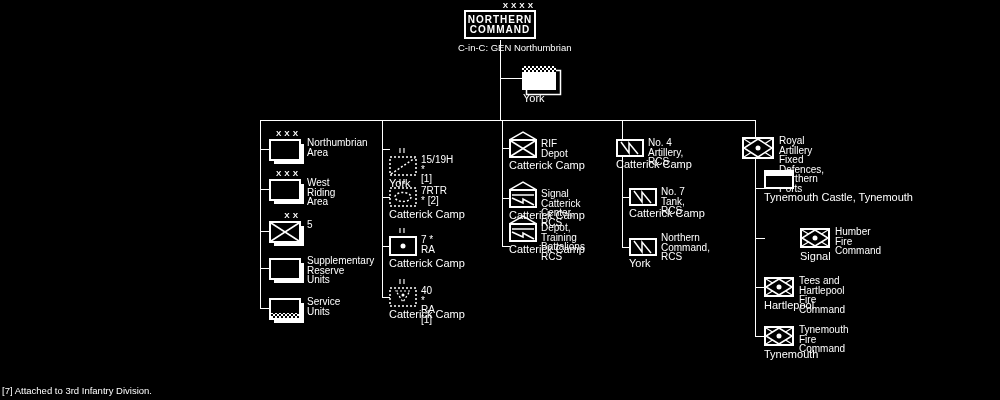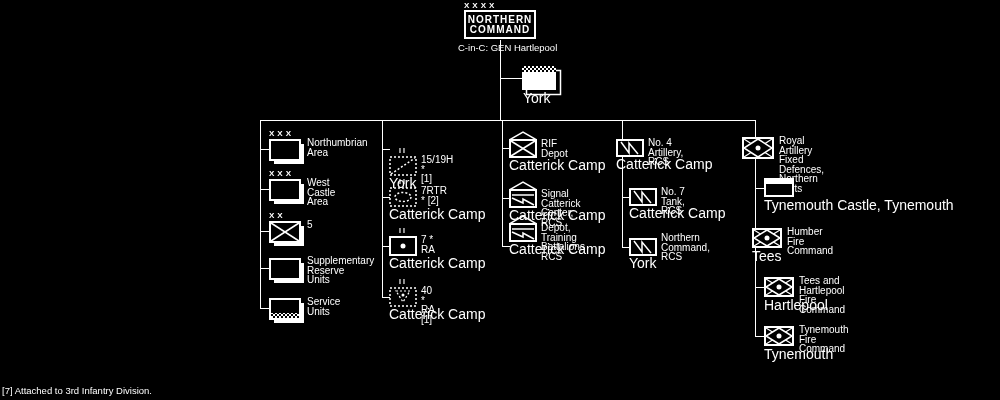--- a/index.html
+++ b/index.html
@@ -2,27 +2,27 @@
 <html><head>
 <meta charset="utf-8">
 <style>
   html,body{margin:0;padding:0;background:#000;}
   .stage{position:relative;width:1000px;height:400px;background:#000;overflow:hidden;
          font-family:"Liberation Sans",sans-serif;color:#fff;}
   .hline,.vline{position:absolute;background:#fff;}
   .hline{height:1px;}
   .vline{width:1px;}
   .node{position:absolute;}
-  .echelon{position:absolute;top:-10px;left:0;width:100%;text-align:left;
+  .echelon{position:absolute;top:-10px;left:0;width:100%;text-align:right;
            font-size:8px;font-weight:bold;letter-spacing:3px;white-space:nowrap;}
   .echelon-sm{position:absolute;top:-9px;left:0;width:100%;text-align:center;
            font-size:7px;font-weight:bold;letter-spacing:2px;white-space:nowrap;}
   .side{position:absolute;white-space:pre-line;font-size:10px;line-height:9.5px;}
-  .loc{position:absolute;white-space:nowrap;font-size:14px;line-height:10px;}
-  .cmd-ech{position:absolute;left:464px;top:1px;width:72px;text-align:left;
+  .loc{position:absolute;white-space:nowrap;font-size:11px;line-height:10px;}
+  .cmd-ech{position:absolute;left:464px;top:1px;width:72px;text-align:right;
            font-size:8px;font-weight:bold;letter-spacing:3px;}
   .cmd-box{position:absolute;left:464px;top:10px;width:68px;height:25px;border:2px solid #fff;
            background:#000;display:flex;flex-direction:column;align-items:center;justify-content:center;}
   .cmd-box span{font-size:10px;font-weight:bold;letter-spacing:1px;line-height:10px;}
   .commander{position:absolute;left:458px;top:42px;font-size:9.5px;white-space:nowrap;}
   .footnotes{position:absolute;left:2px;top:368px;font-size:9.5px;line-height:9px;white-space:pre;}
   svg{display:block;}
 </style>
 </head>
 <body>
@@ -41,21 +41,21 @@
           <rect x="2" y="2" width="2" height="2" fill="#000"></rect>
       </pattern>
     </defs>
   </svg>
 
   <div class="cmd-ech">XXXX</div>
   <div class="cmd-box">
     <span>NORTHERN</span>
     <span>COMMAND</span>
   </div>
-  <div class="commander">C-in-C: GEN Hartlepool</div>
+  <div class="commander">C-in-C: GEN Northumbrian</div>
 
   <div class="vline" style="left:500px;top:40px;height:80px"></div>
   <div class="hline" style="left:500px;top:78px;width:24px"></div>
   <div class="hline" style="left:260px;top:120px;width:496px"></div>
   <div class="vline" style="left:260px;top:120px;height:189px"></div>
   <div class="vline" style="left:382px;top:120px;height:177px"></div>
   <div class="vline" style="left:502px;top:120px;height:126px"></div>
   <div class="vline" style="left:622px;top:120px;height:127px"></div>
   <div class="vline" style="left:755px;top:120px;height:216px"></div>
 
@@ -101,21 +101,21 @@
     <div class="side" style="left:38px;top:-1px">Northumbrian
 Area</div>
   </div>
 
   <div class="node" style="left:269px;top:179px">
     <div class="echelon" style="width:32px">XXX</div>
     <svg width="36" height="26">
       <rect x="5" y="5" width="30" height="20" fill="#fff"></rect>
       <rect x="1" y="1" width="30" height="20" fill="#000" stroke="#fff" stroke-width="2"></rect>
     </svg>
-    <div class="side" style="left:38px;top:-1px">West Castle
+    <div class="side" style="left:38px;top:-1px">West Riding
 Area</div>
   </div>
 
   <div class="node" style="left:269px;top:221px">
     <div class="echelon" style="width:32px">XX</div>
     <svg width="36" height="26">
       <rect x="5" y="5" width="30" height="20" fill="#fff"></rect>
       <rect x="1" y="1" width="30" height="20" fill="#000" stroke="#fff" stroke-width="2"></rect>
       <line x1="2" y1="2" x2="30" y2="20" stroke="#fff" stroke-width="1.5"></line>
       <line x1="30" y1="2" x2="2" y2="20" stroke="#fff" stroke-width="1.5"></line>
@@ -261,39 +261,39 @@
       <line x1="2" y1="2" x2="30" y2="20" stroke="#fff" stroke-width="1.2"></line>
       <line x1="30" y1="2" x2="2" y2="20" stroke="#fff" stroke-width="1.2"></line>
       <polygon points="16,2 30,11 16,20 2,11" fill="#000" stroke="#fff" stroke-width="1.5"></polygon>
       <circle cx="16" cy="11" r="2.5" fill="#fff"></circle>
     </svg>
     <div class="side" style="left:37px;top:-1px">Royal Artillery
 Fixed Defences,
 Northern Ports</div>
   </div>
 
-  <div class="node" style="left:764px;top:178px">
+  <div class="node" style="left:764px;top:170px">
     <svg width="31" height="20">
       <rect x="1" y="1" width="28" height="17" fill="#000" stroke="#fff" stroke-width="2"></rect>
       <rect x="1" y="1" width="28" height="5" fill="#fff"></rect>
     </svg>
     <div class="loc" style="left:0;top:22px">Tynemouth Castle, Tynemouth</div>
   </div>
 
-  <div class="node" style="left:752px;top:228px">
+  <div class="node" style="left:800px;top:228px">
     <svg width="31" height="21">
       <rect x="1" y="1" width="28" height="18" fill="#000" stroke="#fff" stroke-width="2"></rect>
       <line x1="2" y1="2" x2="28" y2="18" stroke="#fff" stroke-width="1.2"></line>
       <line x1="28" y1="2" x2="2" y2="18" stroke="#fff" stroke-width="1.2"></line>
       <polygon points="15,2 28,10 15,18 2,10" fill="#000" stroke="#fff" stroke-width="1.5"></polygon>
       <circle cx="15" cy="10" r="2.5" fill="#fff"></circle>
     </svg>
     <div class="side" style="left:35px;top:-1px">Humber
 Fire Command</div>
-    <div class="loc" style="left:0;top:23px">Tees</div>
+    <div class="loc" style="left:0;top:23px">Signal</div>
   </div>
 
   <div class="node" style="left:764px;top:277px">
     <svg width="31" height="21">
       <rect x="1" y="1" width="28" height="18" fill="#000" stroke="#fff" stroke-width="2"></rect>
       <line x1="2" y1="2" x2="28" y2="18" stroke="#fff" stroke-width="1.2"></line>
       <line x1="28" y1="2" x2="2" y2="18" stroke="#fff" stroke-width="1.2"></line>
       <polygon points="15,2 28,10 15,18 2,10" fill="#000" stroke="#fff" stroke-width="1.5"></polygon>
       <circle cx="15" cy="10" r="2.5" fill="#fff"></circle>
     </svg>

